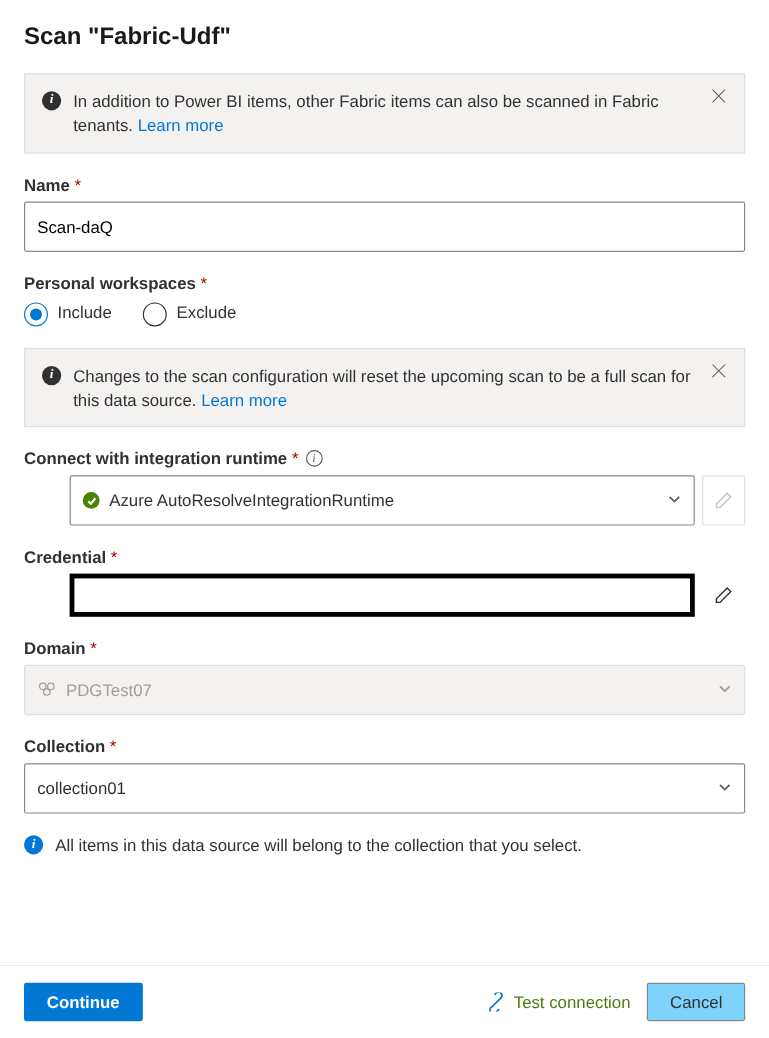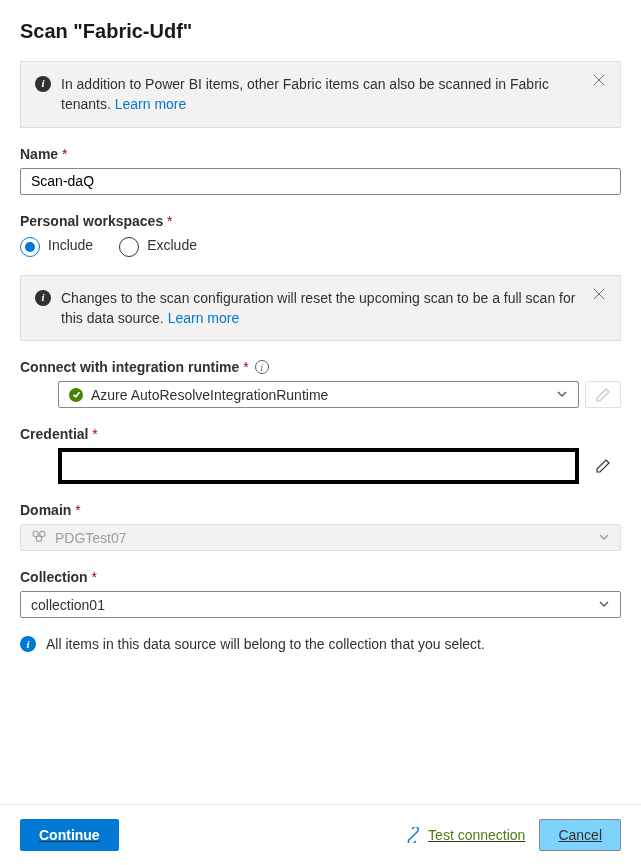--- a/index.html
+++ b/index.html
@@ -88,21 +88,21 @@
       margin-bottom: 6px;
       display: block;
     }
     .required::after {
       content: " *";
       color: #a80000;
       font-weight: 400;
     }
     .text-input, .select-box {
       width: 100%;
-      height: 27px;
+      height: 42px;
       border: 1px solid #8a8886;
       border-radius: 2px;
       padding: 0 10px;
       font-size: 14px;
       font-family: inherit;
       background: #fff;
       display: flex;
       align-items: center;
       gap: 8px;
     }
@@ -216,21 +216,20 @@
       font-style: italic;
       font-family: Georgia, serif;
       color: #605e5c;
     }
     .footer {
       border-top: 1px solid #edebe9;
       padding: 14px 20px;
       display: flex;
       align-items: center;
       gap: 14px;
-      text-decoration: underline;
     }
     .btn {
       height: 32px;
       padding: 0 18px;
       border-radius: 2px;
       font-size: 14px;
       font-family: inherit;
       cursor: pointer;
       display: inline-flex;
       align-items: center;

